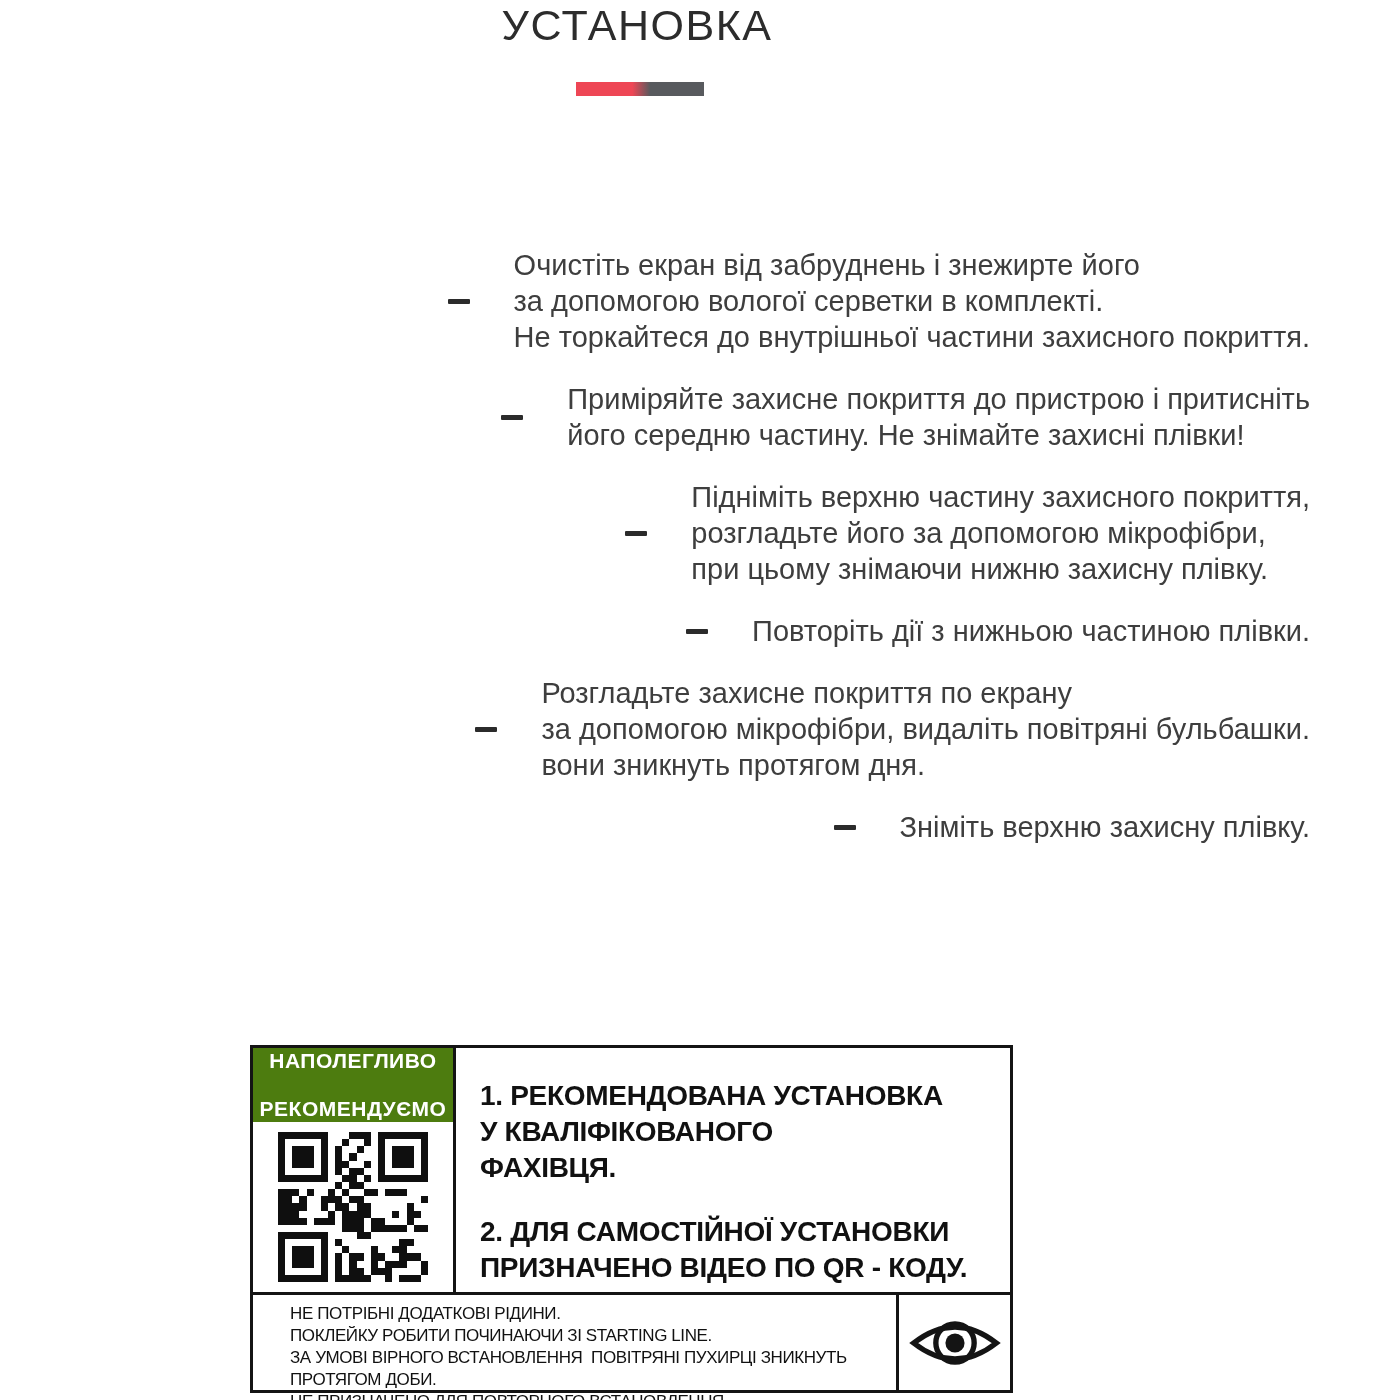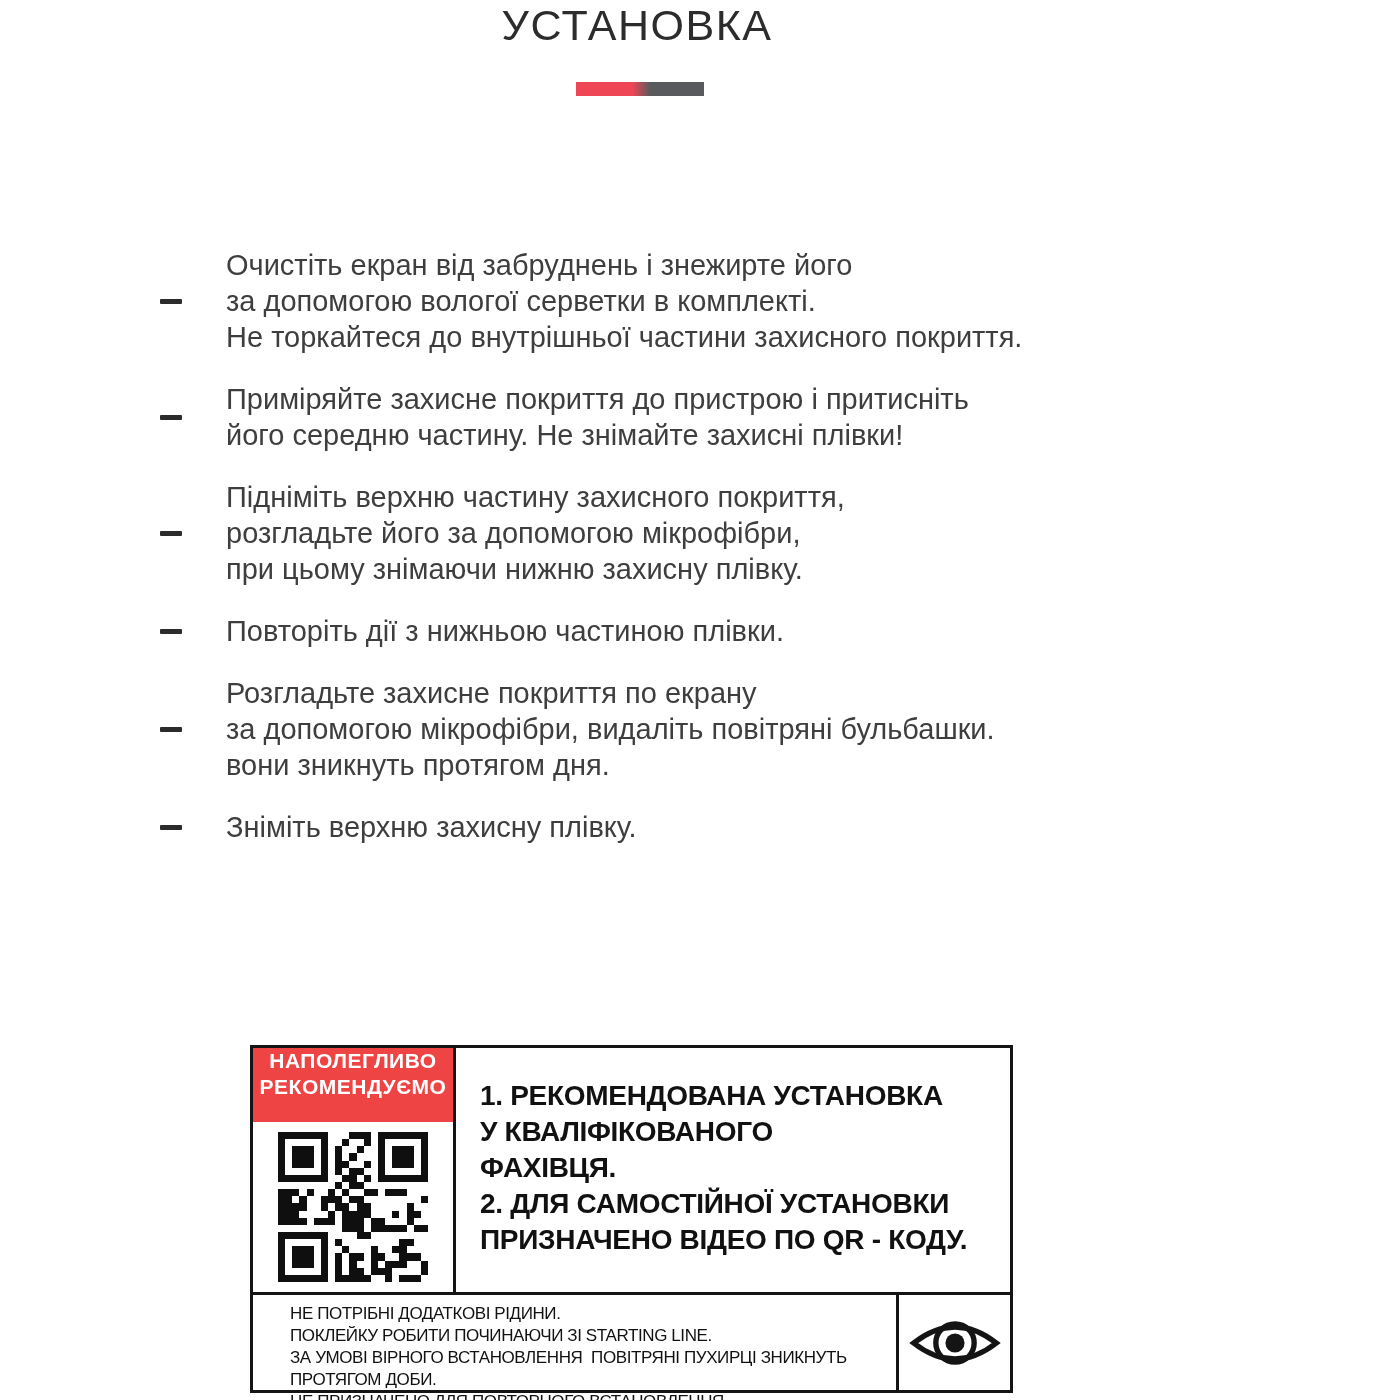--- a/index.html
+++ b/index.html
@@ -18,42 +18,42 @@
   }
   .divider{
     position:absolute;left:576px;top:82px;width:128px;height:14px;
     background:linear-gradient(90deg,#ee4655 0%,#ee4655 44%,#585a5e 58%,#585a5e 100%);
   }
 
   
   .steps{
     position:absolute;left:160px;top:247px;width:1150px;
     margin:0;padding:0;list-style:none;
-    display:flex;flex-direction:column;gap:26px;
+    display:flex;flex-direction:column;gap:26px;align-items:flex-end;
   }
   .step{display:flex;align-items:stretch;}
   .dash-col{flex:0 0 66px;display:flex;align-items:center;}
   .dash{width:22px;height:5px;background:#2b2b2b;border-radius:1px;}
   .lines{font-size:29px;line-height:36px;color:#3e3e3e;}
 
   
   .rec-box{
     position:absolute;left:250px;top:1045px;width:763px;height:348px;
     border:3px solid #141414;box-sizing:border-box;background:#fff;
     display:flex;flex-direction:column;
   }
   .rec-main{flex:1 1 auto;display:flex;min-height:0;}
   .rec-left{flex:0 0 200px;width:200px;border-right:3px solid #141414;display:flex;flex-direction:column;}
   .rec-header{
-    background:#ef4444;color:#ffffff;height:74px;flex:0 0 74px;
-    display:flex;flex-direction:column;justify-content:flex-start;align-items:center;
+    background:#4d7c0f;color:#ffffff;height:74px;flex:0 0 74px;
+    display:flex;flex-direction:column;justify-content:space-between;align-items:center;
     font-weight:bold;font-size:21px;line-height:26px;letter-spacing:.5px;text-align:center;
   }
   .qr-wrap{flex:1;display:flex;align-items:center;justify-content:center;}
-  .rec-right{flex:1;padding:30px 20px 0 24px;display:flex;flex-direction:column;}
+  .rec-right{flex:1;padding:30px 20px 0 24px;display:flex;flex-direction:column;gap:28px;}
   .rec-item{font-size:28px;font-weight:bold;line-height:36px;color:#111;letter-spacing:-.3px;}
   .rec-footer{flex:0 0 95px;border-top:3px solid #141414;display:flex;min-height:0;}
   .rec-footer-text{
     flex:1;padding:8px 8px 0 20px;
     font-size:17px;font-weight:normal;line-height:22px;color:#111;letter-spacing:-.4px;margin-left:17px;
   }
   .rec-footer-text > div{white-space:pre-wrap;}
   .rec-eye{flex:0 0 111px;border-left:3px solid #141414;display:flex;align-items:center;justify-content:center;}
 </style>
 </head>

